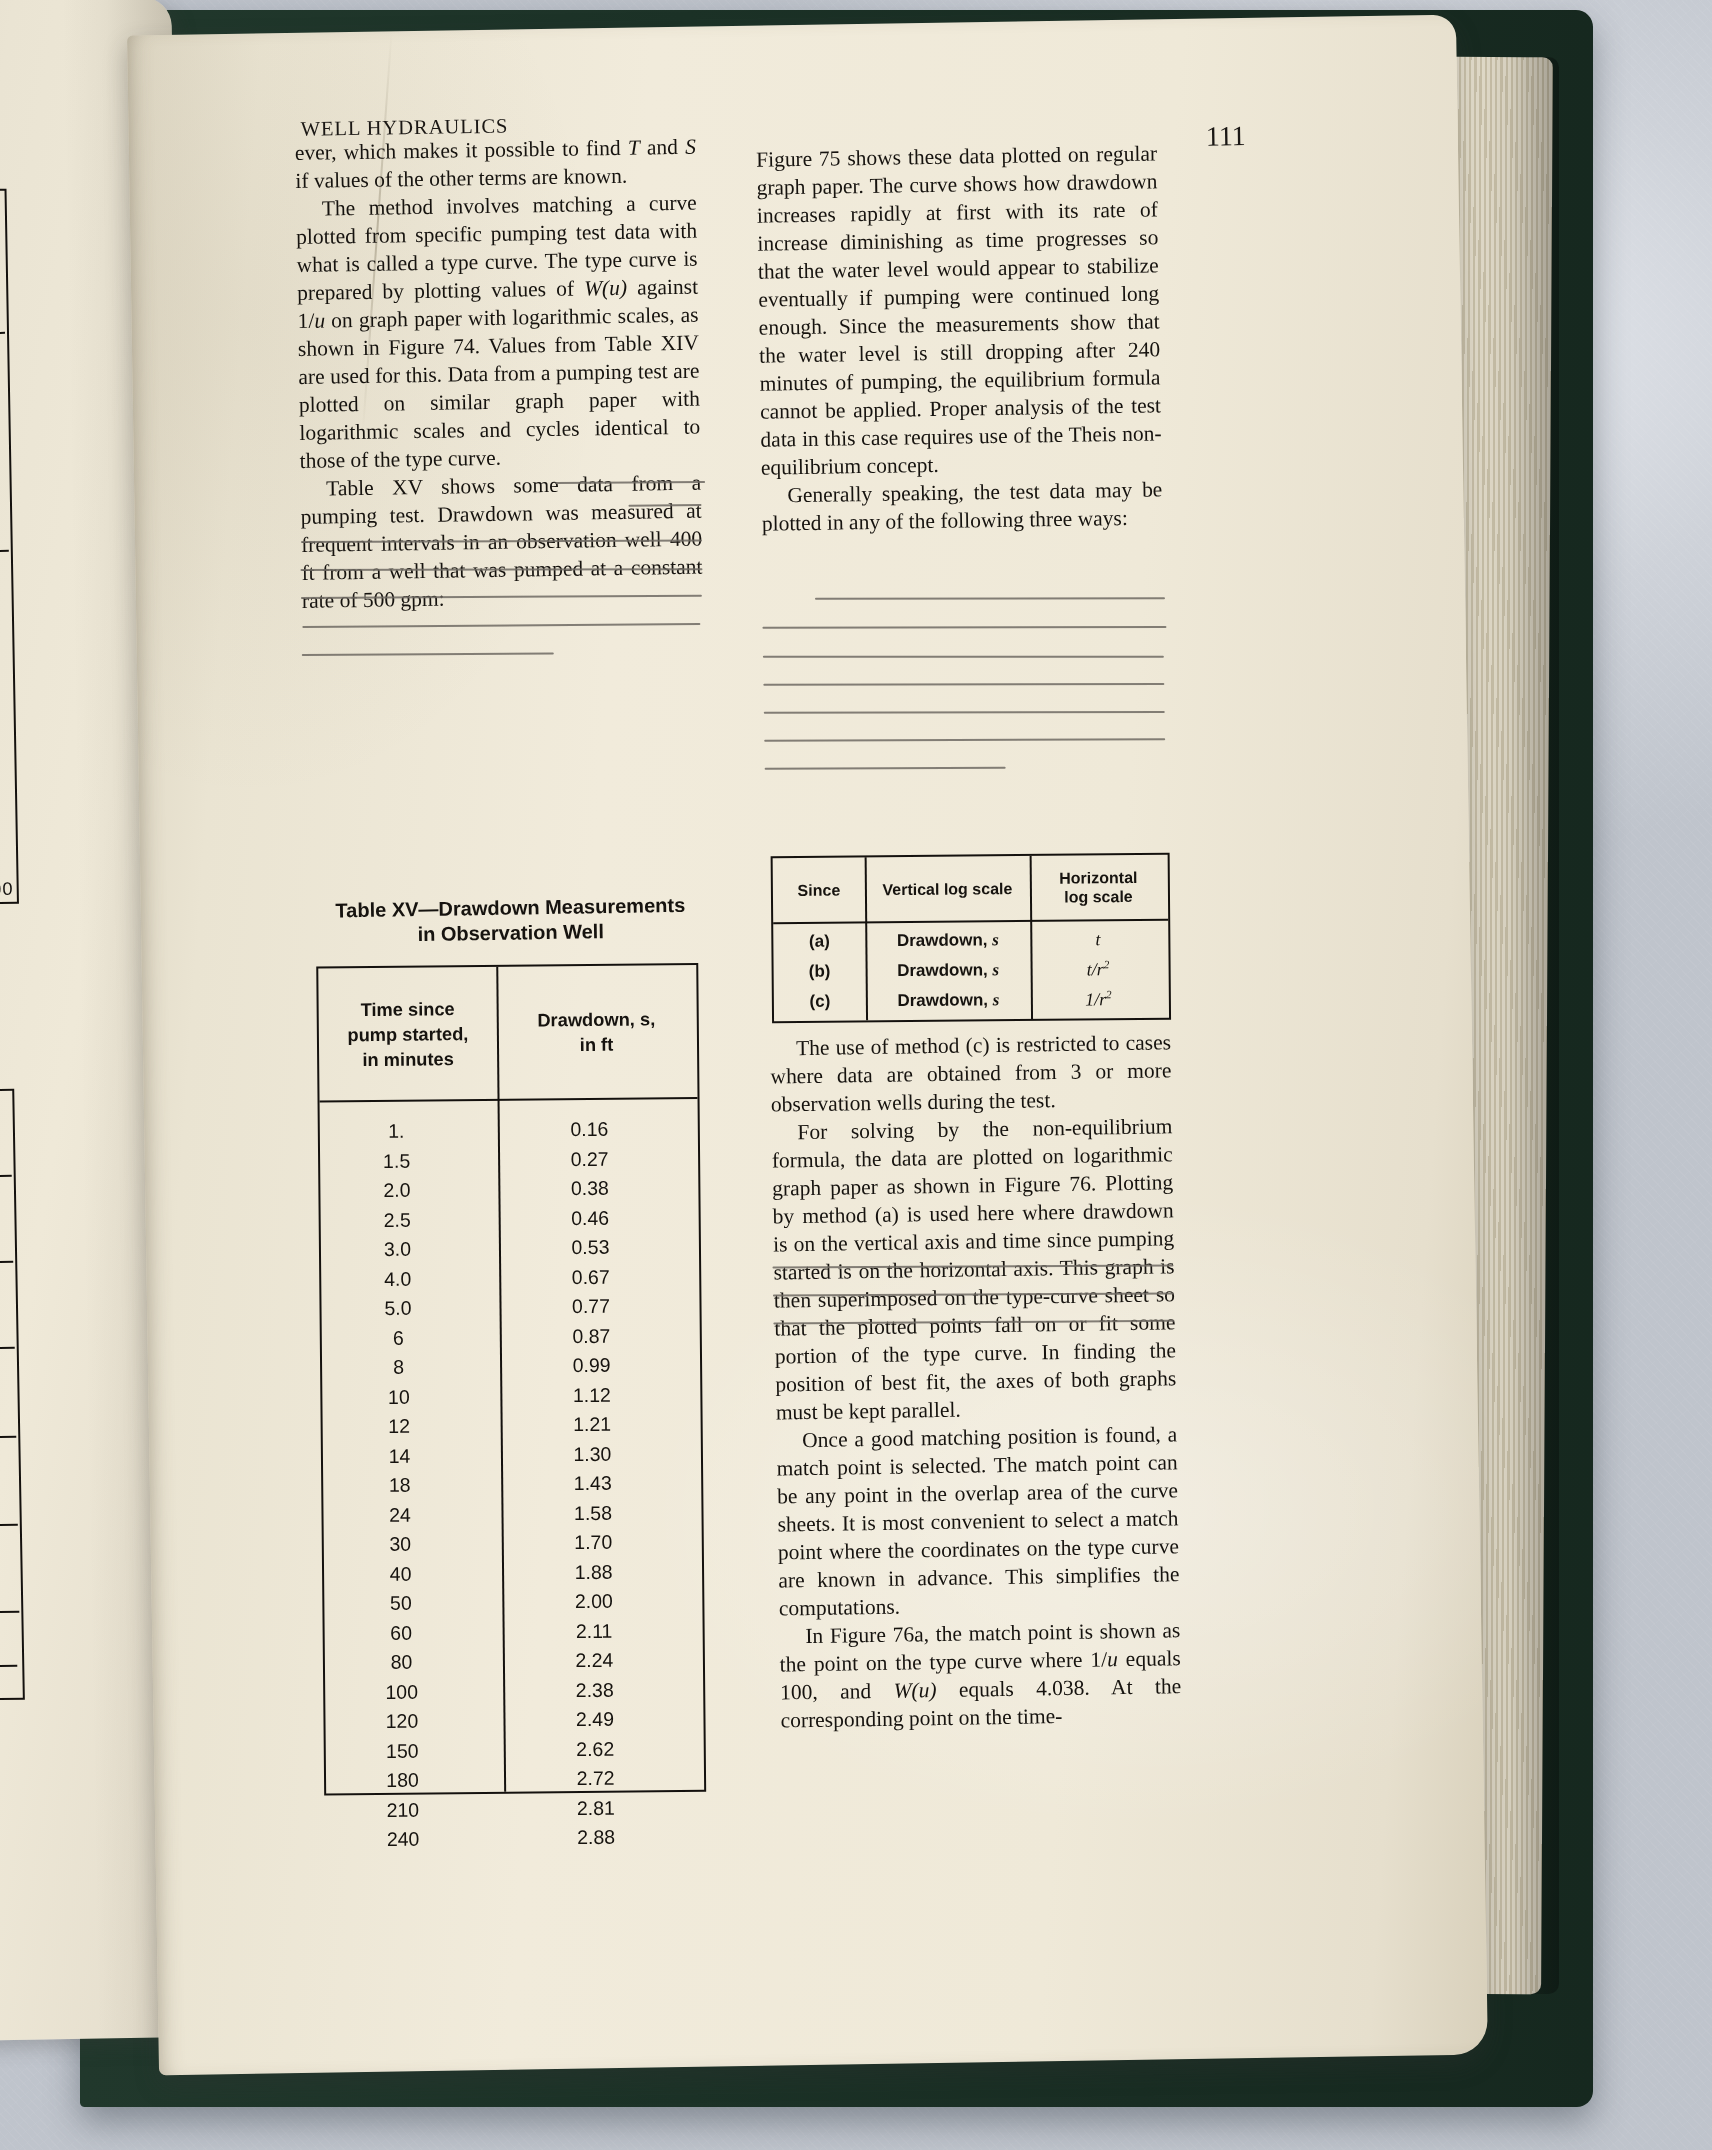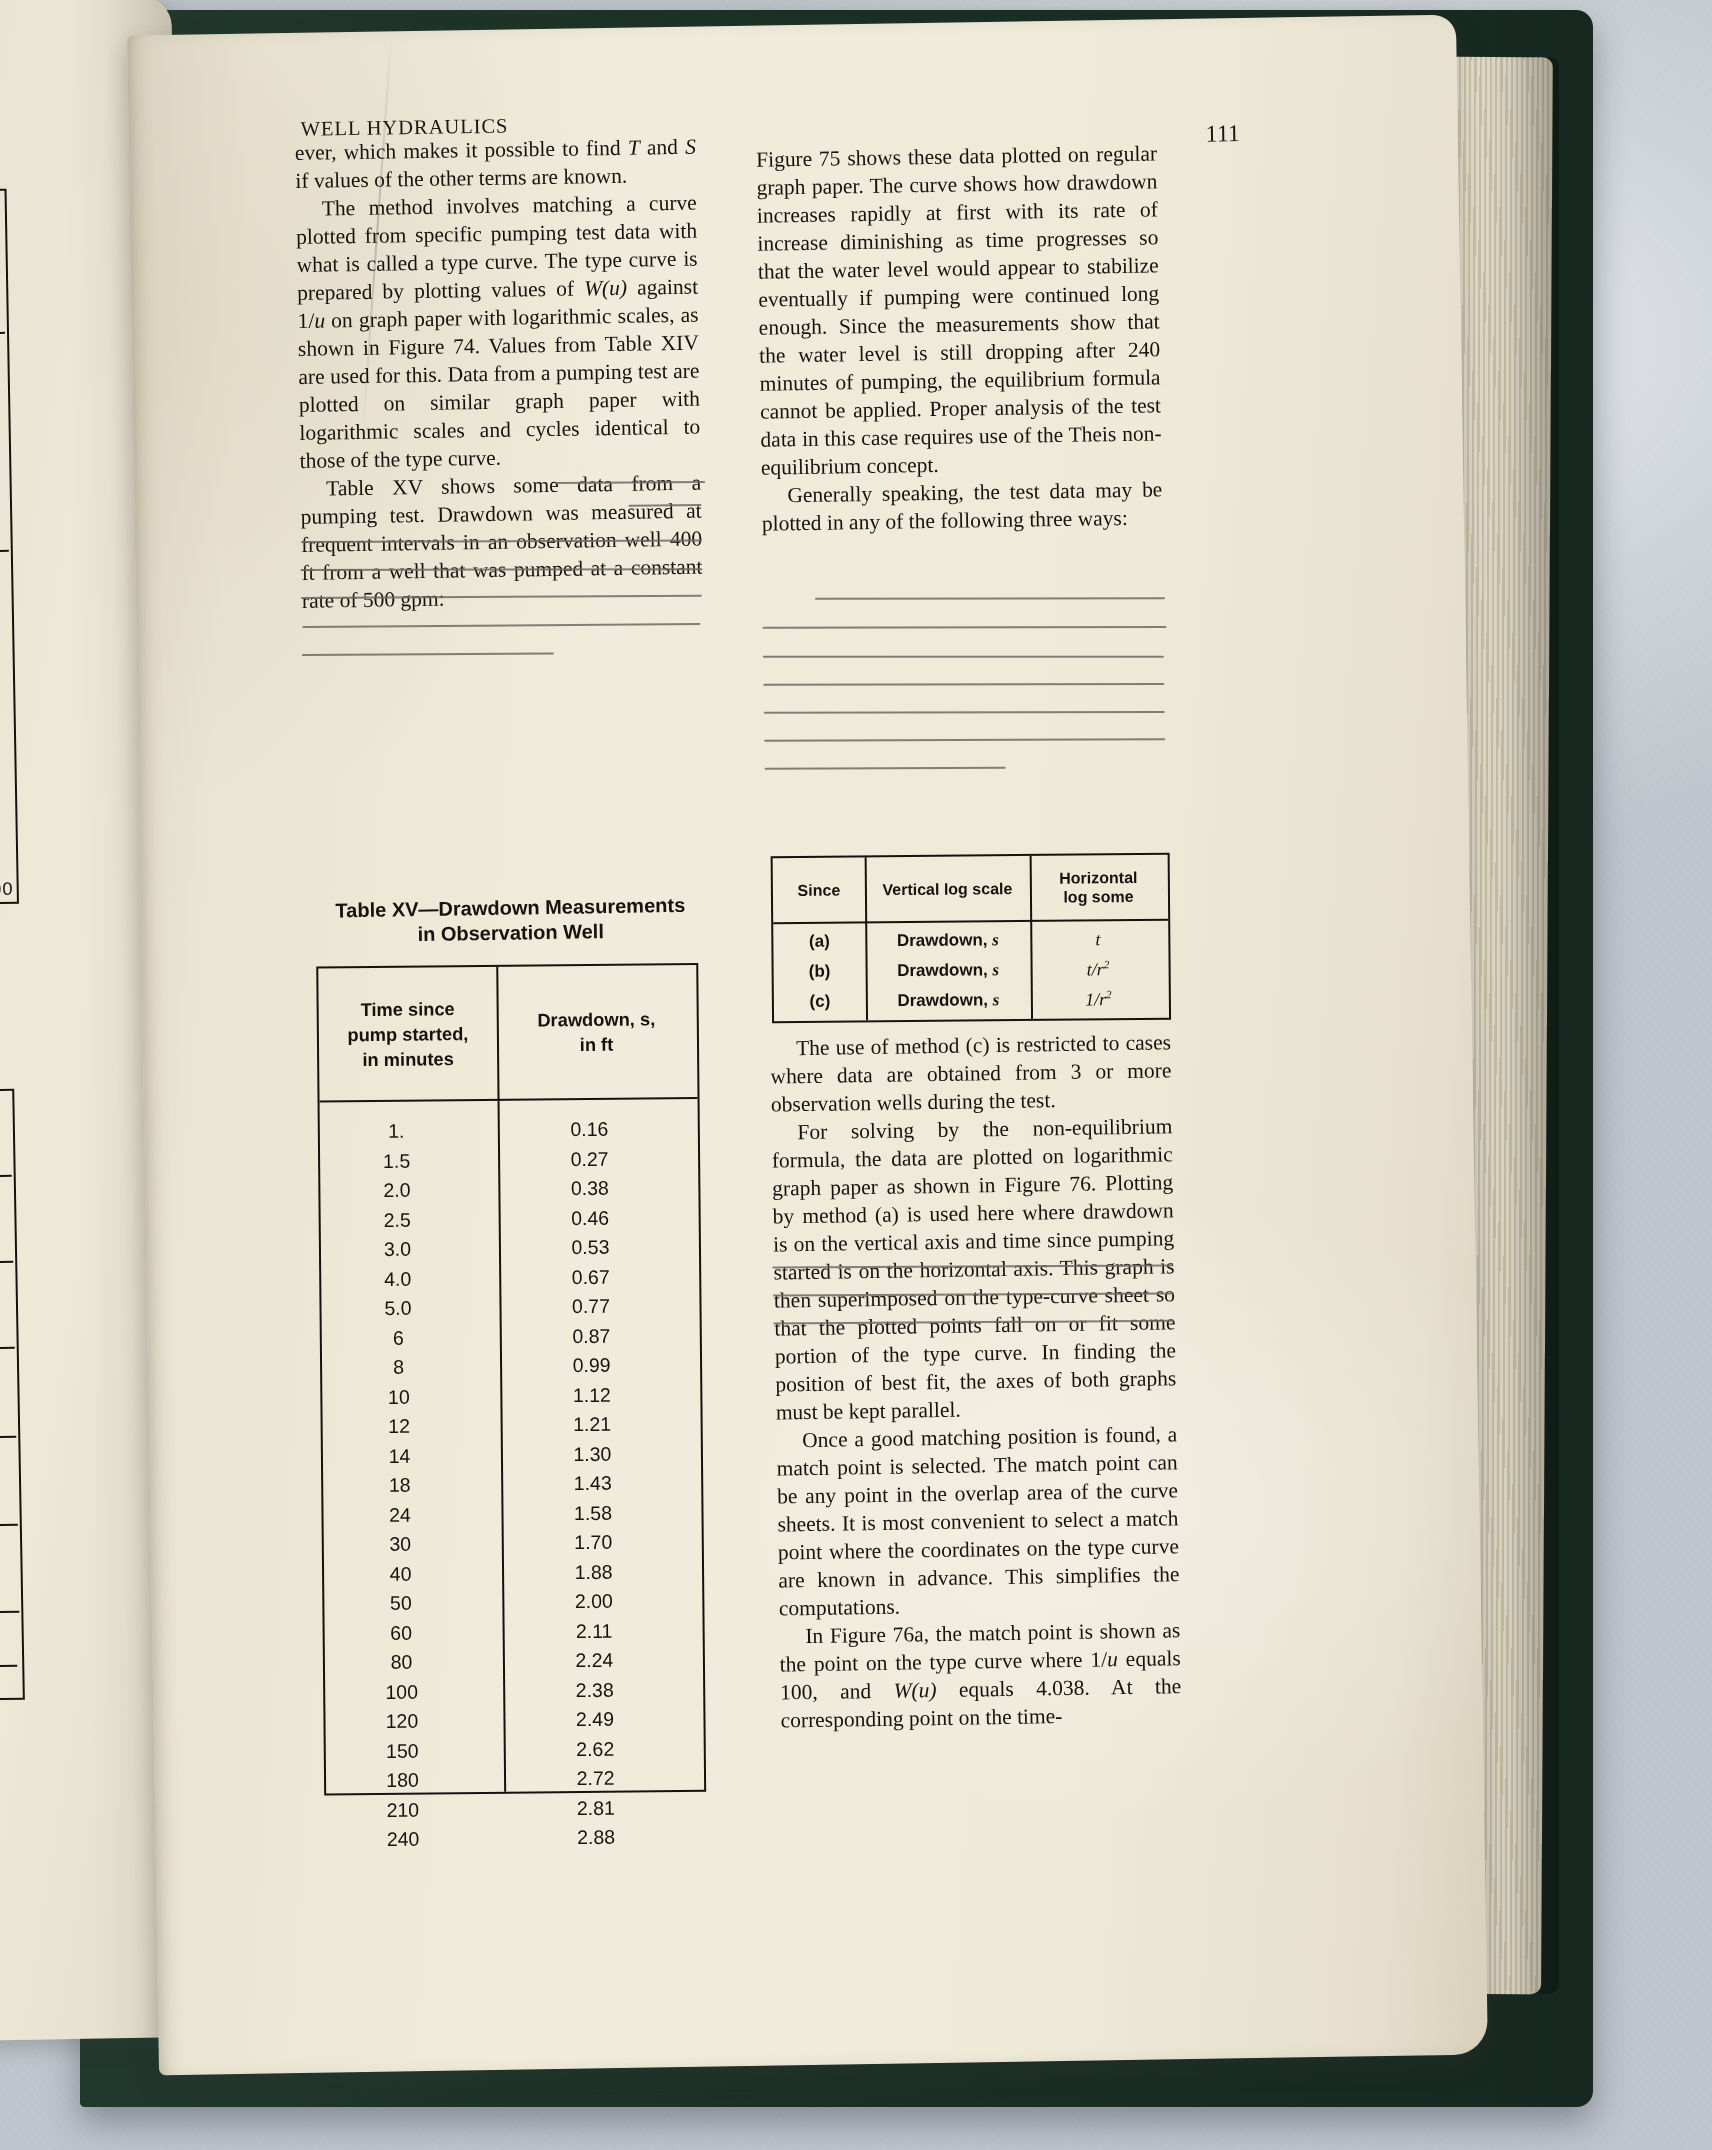--- a/index.html
+++ b/index.html
@@ -90,21 +90,21 @@
   .content{position:absolute;left:0;top:0;width:100%;height:100%;}
 
   
   .runhead{
     position:absolute;left:172px;top:85px;
     font-size:20.6px;letter-spacing:0.9px;color:#1a1714;
     font-family:"Liberation Serif", serif;
   }
   .folio{
     position:absolute;left:1077px;top:102px;
-    font-size:24px;color:#1a1714;text-align:right;
+    font-size:28px;color:#1a1714;text-align:right;
   }
 
   
   .col{
     position:absolute;top:106px;width:401px;
     font-size:21.5px;line-height:28px;color:#16130f;
     text-align:justify;
   }
   #colL{left:166px;}
   #colR{left:627px;top:120px;}
@@ -374,21 +374,21 @@
     <div id="methodTable">
       <div class="v1"></div>
       <div class="v2"></div>
       <div class="h1"></div>
 
       <div class="mh a">Since</div>
       <div class="mh b">Vertical log scale</div>
       <div class="mh c">
         <div>
           <div>Horizontal</div>
-          <div>log some</div>
+          <div>log scale</div>
         </div>
       </div>
 
       <div class="mbody" id="method-body">
           <div class="mrow">
             <div class="m1">(a)</div>
             <div class="m2">Drawdown, <i>s</i></div>
             <div class="m3">t</div>
           </div>
           <div class="mrow">

